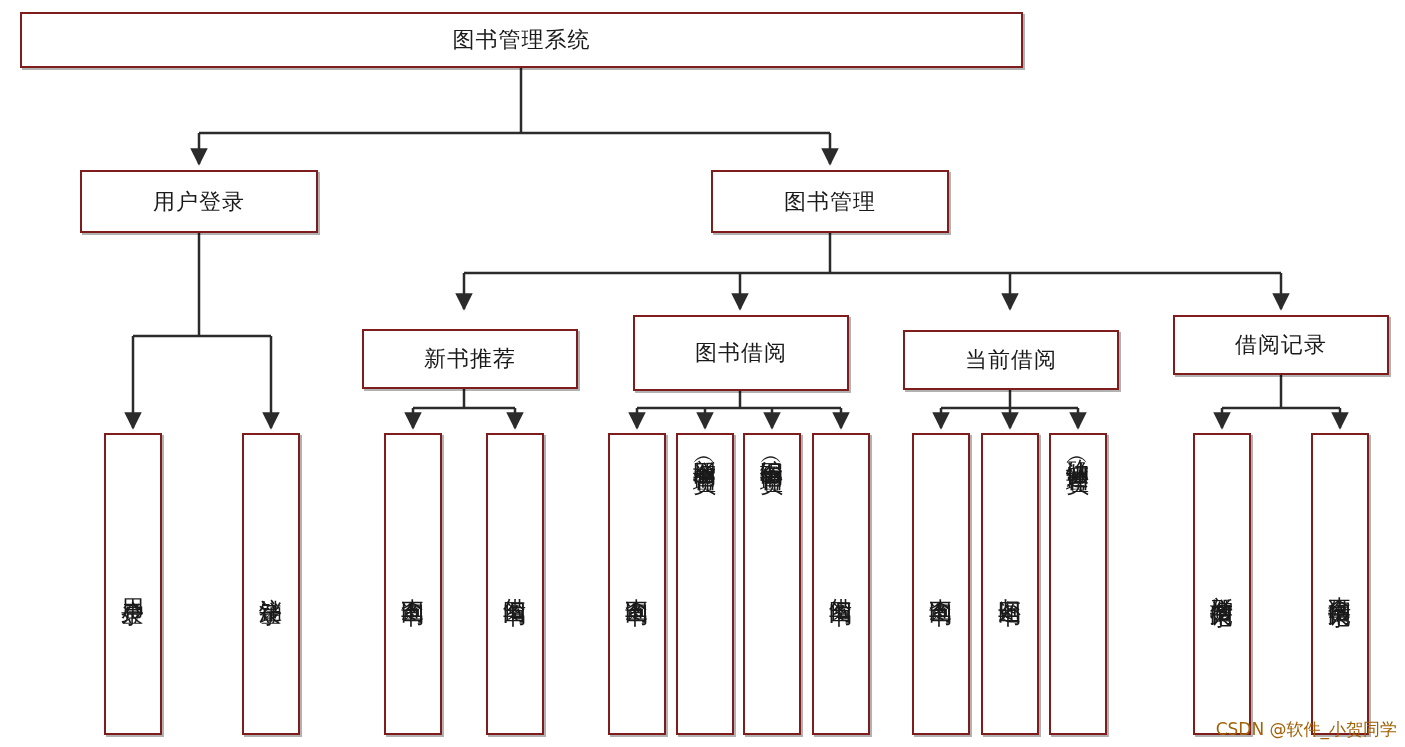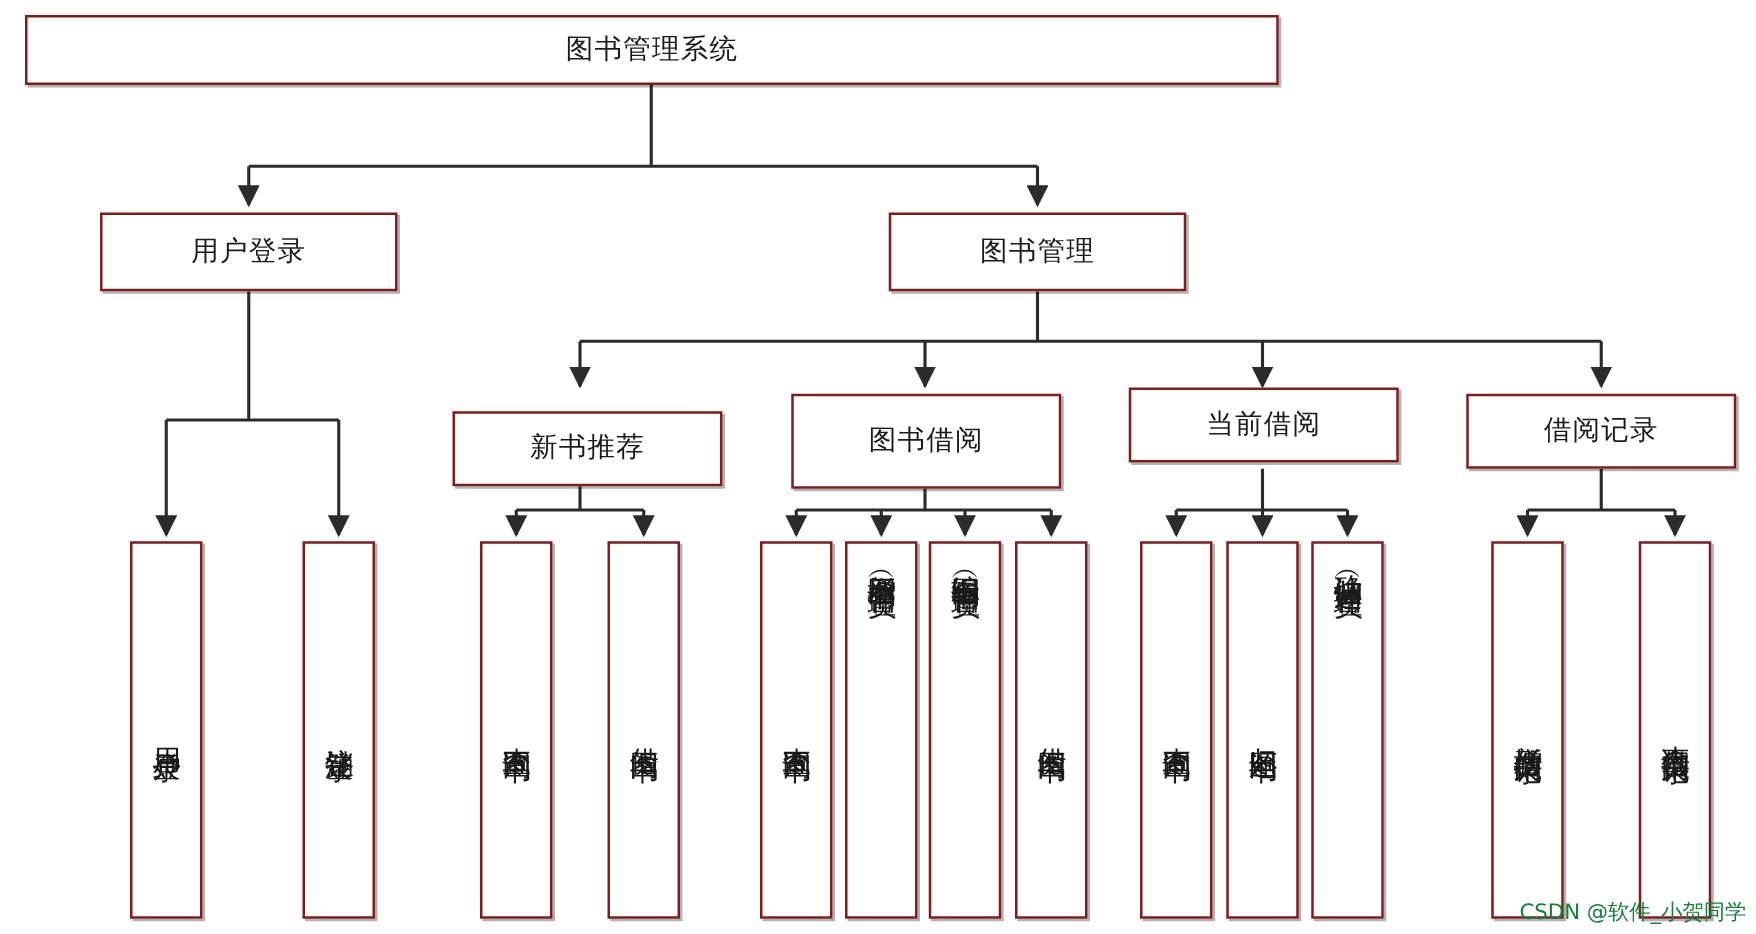--- a/index.html
+++ b/index.html
@@ -67,21 +67,21 @@
     align-items: center;
     padding-top: 0;
   }
   .node.vert.center > .label { margin-top: 0; }
 
   #watermark {
     position: absolute;
     right: 8px;
     bottom: 6px;
     font-size: 17px;
-    color: #15803d;
+    color: #a16207;
     white-space: nowrap;
     z-index: 5;
     font-family: "DejaVu Sans", "Liberation Sans", sans-serif;
   }
 </style>
 </head>
 <body>
 
 <div id="canvas">
 
@@ -145,21 +145,21 @@
   <div class="node horiz" style="left:711px; top:170px; width:238px; height:63px;">
     <span class="label">图书管理</span>
   </div>
 
   <div class="node horiz" style="left:362px; top:315px; width:216px; height:60px;margin-top:14px;">
     <span class="label">新书推荐</span>
   </div>
   <div class="node horiz" style="left:633px; top:315px; width:216px; height:76px;">
     <span class="label">图书借阅</span>
   </div>
-  <div class="node horiz" style="left:903px; top:310px; width:216px; height:60px;">
+  <div class="node horiz" style="left:903px; top:330px; width:216px; height:60px;">
     <span class="label">当前借阅</span>
   </div>
   <div class="node horiz" style="left:1173px; top:315px; width:216px; height:60px;align-items:center;">
     <span class="label">借阅记录</span>
   </div>
 
   <div class="node vert center" style="left:104px; top:433px; width:58px; height:302px;">
     <span class="label">用户登录</span>
   </div>
   <div class="node vert center" style="left:242px; top:433px; width:58px; height:302px;">

